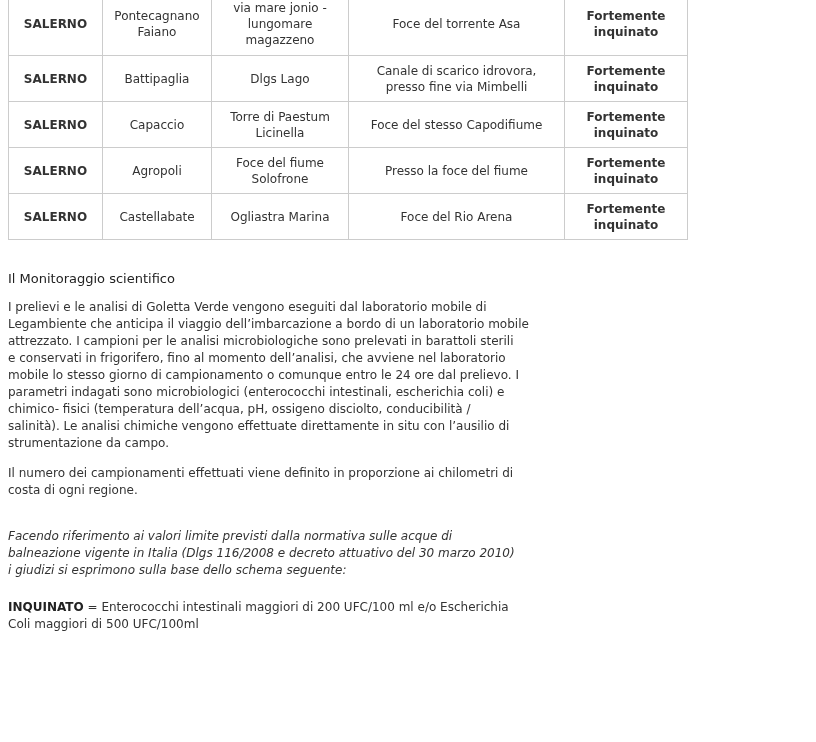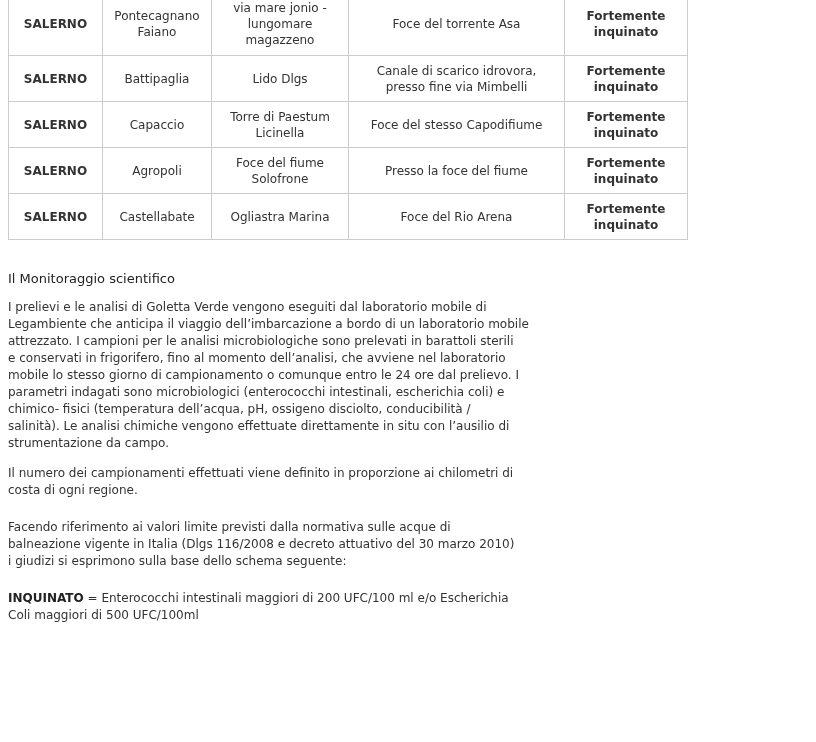--- a/index.html
+++ b/index.html
@@ -58,22 +58,22 @@
     line-height: 17px;
     margin: 0 0 12px 0;
     color: #222222;
     font-weight: normal;
   }
   .prose h3.legend-title { margin: 0 0 9px 0; }
   .prose p {
     margin: 0 0 13px 0;
     white-space: pre-line;
   }
-  .prose p.para-2 { margin-bottom: 20px; }
-  .prose p.legend-intro { margin-bottom: 11px; }
+  .prose p.para-2 { margin-bottom: 29px; }
+  .prose p.legend-intro { margin-bottom: 11px; font-style: italic; }
   .prose p.legend-item { margin-bottom: 11px; white-space: normal; margin-top: 20px; }
   .prose p.legend-item strong { color: #222222; }
   .prose p.legend-item .item-text { white-space: pre-line; }
 </style>
 </head>
 <body>
 
 <div class="page">
 
   <div class="table-wrap">
@@ -86,21 +86,21 @@
           <td class="col-localita">via mare jonio -
 lungomare
 magazzeno</td>
           <td class="col-punto">Foce del torrente Asa</td>
           <td class="col-giudizio">Fortemente
 inquinato</td>
         </tr>
         <tr>
           <td class="col-province">SALERNO</td>
           <td class="col-comune">Battipaglia</td>
-          <td class="col-localita">Lido Dlgs</td>
+          <td class="col-localita">Dlgs Lago</td>
           <td class="col-punto">Canale di scarico idrovora,
 presso fine via Mimbelli</td>
           <td class="col-giudizio">Fortemente
 inquinato</td>
         </tr>
         <tr>
           <td class="col-province">SALERNO</td>
           <td class="col-comune">Capaccio</td>
           <td class="col-localita">Torre di Paestum
 Licinella</td>

